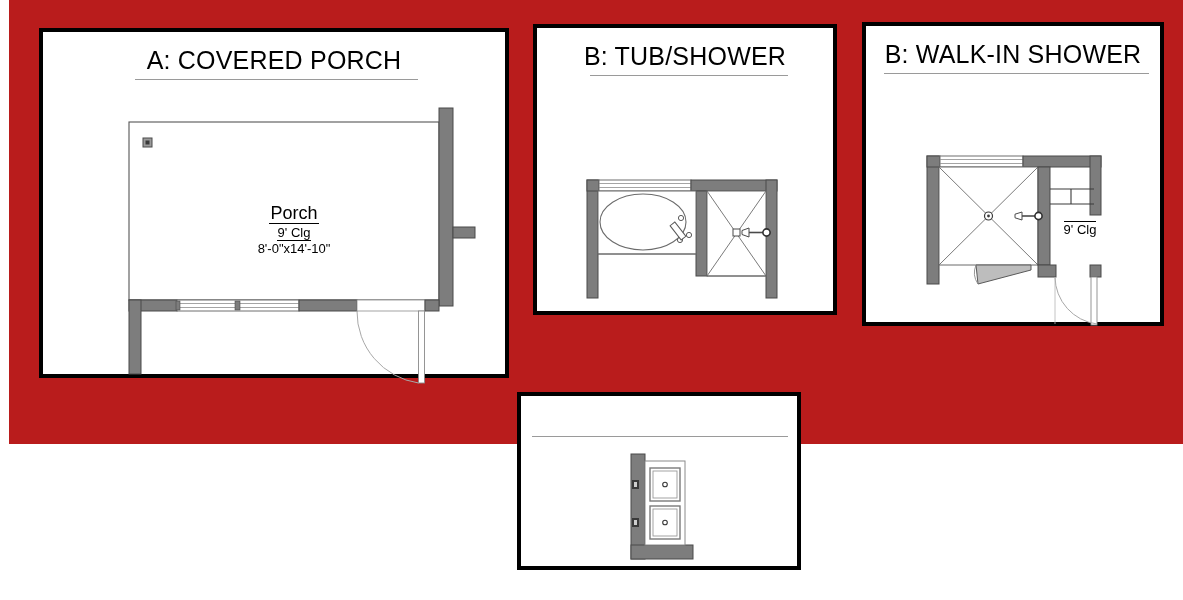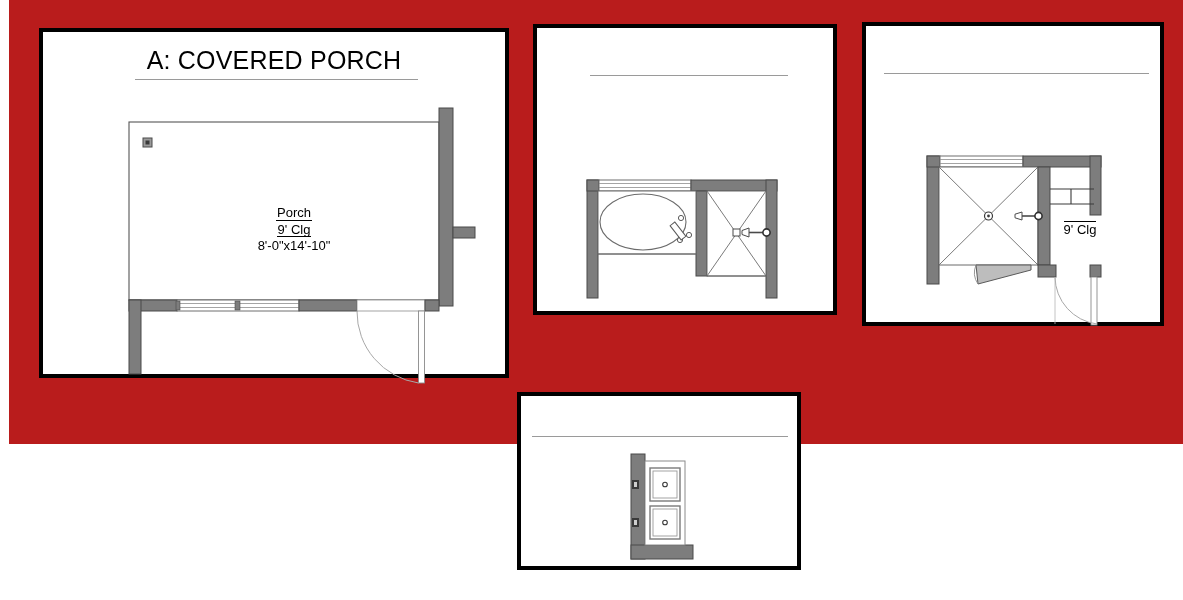--- a/index.html
+++ b/index.html
@@ -57,21 +57,21 @@
 
   
   .room-label {
     position: absolute;
     text-align: center;
     color: #000000;
     line-height: 1.05;
     white-space: nowrap;
   }
   .room-label .rl-name {
-    font-size: 13px;
+    font-size: 18px;
     font-weight: 400;
     border-bottom: 1.5px solid #000;
     display: inline-block;
     padding: 0 1px 0 1px;
   }
   .room-label .rl-clg {
     font-size: 13px;
     font-weight: 400;
     border-bottom: 1.5px solid #000;
     display: inline-block;
@@ -146,20 +146,21 @@
     <div class="room-label" style="left:186px; top:172px; width:130px;">
       <span class="rl-name">Porch</span>
       <br>
       <span class="rl-clg">9' Clg</span>
       <span class="rl-dim">8'-0"x14'-10"</span>
     </div>
   </div>
 
   <div class="panel" style="left:524px; top:24px; width:304px; height:291px;">
 
+    <div class="panel-title" style="top:14px;">B: TUB/SHOWER</div>
     <div class="panel-title-rule" style="left:53px; top:47px; width:198px;"></div>
 
     <div class="plan">
       <svg width="296" height="283" viewBox="0 0 296 283">
 
         <rect x="50" y="152" width="11" height="118" fill="#7d7d7d" stroke="#4a4a4a" stroke-width="1"></rect>
 
         <rect x="50" y="152" width="12" height="11" fill="#7d7d7d" stroke="#4a4a4a" stroke-width="1"></rect>
 
         <rect x="62" y="152" width="92" height="11" fill="#ffffff" stroke="#6f6f6f" stroke-width="1"></rect>
@@ -192,20 +193,21 @@
         <path d="M 212 200 L 205 202.5 L 205 206.5 L 212 209 Z" fill="#ffffff" stroke="#4a4a4a" stroke-width="1"></path>
 
         <line x1="61" y1="226" x2="159" y2="226" stroke="#6b6b6b" stroke-width="1"></line>
         <line x1="170" y1="248" x2="229" y2="248" stroke="#6b6b6b" stroke-width="1"></line>
       </svg>
     </div>
   </div>
 
   <div class="panel" style="left:853px; top:22px; width:302px; height:304px;">
 
+    <div class="panel-title" style="top:14px;">B: WALK-IN SHOWER</div>
     <div class="panel-title-rule" style="left:18px; top:47px; width:265px;"></div>
 
     <div class="plan">
       <svg width="294" height="296" viewBox="0 0 294 296">
 
         <rect x="61" y="130" width="12" height="128" fill="#7d7d7d" stroke="#4a4a4a" stroke-width="1"></rect>
 
         <rect x="61" y="130" width="13" height="11" fill="#7d7d7d" stroke="#4a4a4a" stroke-width="1"></rect>
 
         <rect x="74" y="130" width="83" height="11" fill="#ffffff" stroke="#6f6f6f" stroke-width="1"></rect>

